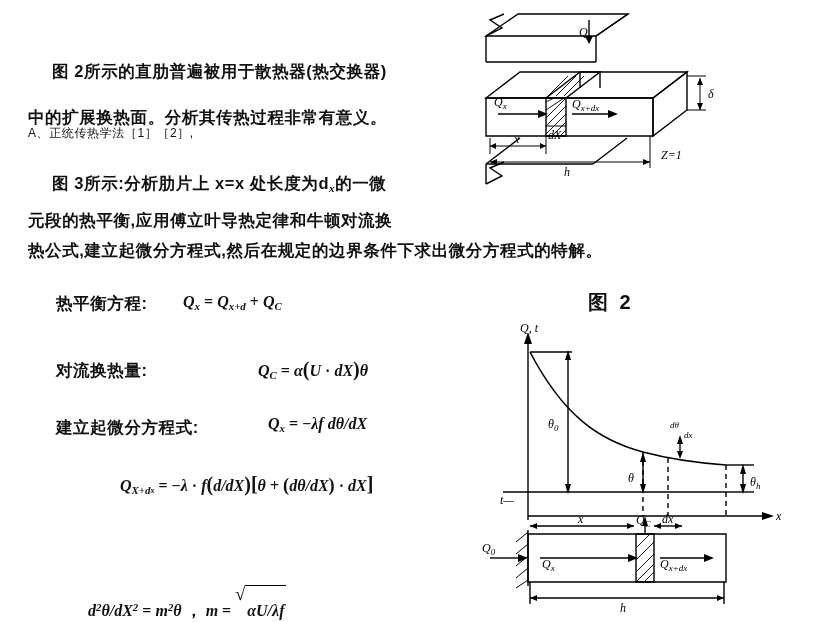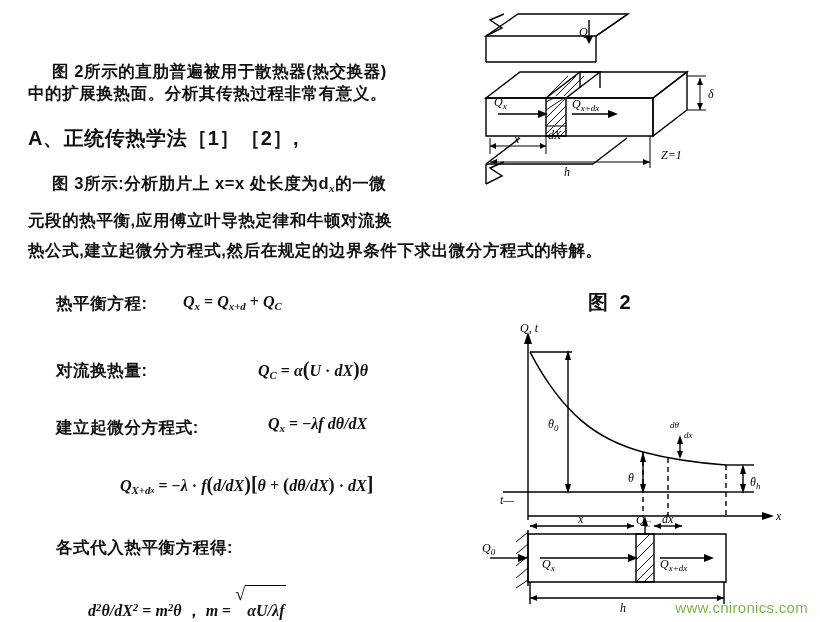--- a/index.html
+++ b/index.html
@@ -23,22 +23,22 @@
     color: #111111;
     margin-top: 25px;
   }
   .body-line {
     font-size: 16.5px;
     letter-spacing: 0.6px;
     font-weight: 600;
     font-family: "Liberation Sans", sans-serif;
   }
   .heading-line {
-    font-size: 20px;
-    font-weight: 700;
+    font-size: 12px;
+    font-weight: 400;
     letter-spacing: 0.6px;
     text-align: right;
   }
   .eq {
     font-family: "Liberation Serif", serif;
     font-style: italic;
     font-size: 16px;
     font-weight: 600;
   }
   .eq .up { font-style: normal; }
@@ -101,21 +101,21 @@
     padding: 16px 2px 0 2px;
     display: inline-block;
   }
 </style>
 </head>
 <body>
 
 <div id="page">
 
   <div class="txt body-line" style="left:52px; top:36px;">图 2所示的直肋普遍被用于散热器(热交换器)</div>
-  <div class="txt body-line" style="left:28px; top:58px;">中的扩展换热面。分析其传热过程非常有意义。</div>
+  <div class="txt body-line" style="left:28px; top:82px;">中的扩展换热面。分析其传热过程非常有意义。</div>
 
   <div class="txt heading-line" style="left:28px; top:100px;">A、正统传热学法［1］［2］,</div>
 
   <div class="txt body-line" style="left:52px; top:148px;">
     <span>图 3所示:分析肋片上 x=x 处长度为d</span><span class="eq" style="font-weight:600;"><span class="sub">x</span></span><span>的一微</span>
   </div>
   <div class="txt body-line" style="left:28px; top:215px;">热公式,建立起微分方程式,然后在规定的边界条件下求出微分方程式的特解。</div>
   <div class="txt body-line" style="left:28px; top:185px;">元段的热平衡,应用傅立叶导热定律和牛顿对流换</div>
 
   <div class="txt body-line" style="left:56px; top:268px;">热平衡方程:</div>
@@ -130,21 +130,20 @@
 
   <div class="txt body-line" style="left:56px; top:392px;">建立起微分方程式:</div>
   <div class="txt eq" style="left:268px; top:390px;">
     <span>Q</span><span class="sub">x</span> <span class="up">=</span> <span class="up">−</span><span>λf</span>&nbsp;<span>dθ/dX</span>
   </div>
 
   <div class="txt eq" style="left:120px; top:448px;">
     <span>Q</span><span class="sub">X+d</span><span class="sub" style="font-size:0.5em;">x</span> <span class="up">=</span> <span class="up">−</span><span>λ</span> <span class="up">·</span> <span>f</span><span class="up" style="font-size:1.25em;">(</span><span>d/dX</span><span class="up" style="font-size:1.25em;">)[</span><span>θ</span> <span class="up">+</span> <span class="up" style="font-size:1.15em;">(</span><span>dθ/dX</span><span class="up" style="font-size:1.15em;">)</span> <span class="up">·</span> <span>dX</span><span class="up" style="font-size:1.25em;">]</span>
   </div>
 
-  <div class="txt body-line" style="left:56px; top:512px;">各式代入热平衡方程得:</div>
 
   <div class="txt eq" style="left:88px; top:560px;">
     <span>d</span><span class="sup">2</span><span>θ/dX</span><span class="sup">2</span> <span class="up">=</span> <span>m</span><span class="sup">2</span><span>θ</span> <span class="up">，</span> <span>m</span> <span class="up">=</span> <span class="sqrt-wrap"><span class="sqrt-bar">αU/λf</span></span>
   </div>
 
   <div class="diagram" style="left:468px; top:6px;">
     <svg width="340" height="200" viewBox="0 0 340 200">
       <g stroke="#000" stroke-width="1.4" fill="none">
 
         <path d="M18,30 L50,8 L160,8 L128,30 Z"></path>
@@ -328,15 +327,14 @@
       <text class="lbl" x="110" y="203">x</text>
       <text class="lbl" x="168" y="204">Q<tspan class="lbl-sm" dy="3">C</tspan></text>
       <text class="lbl" x="194" y="203">dx</text>
       <text class="lbl" x="14" y="232">Q<tspan class="lbl-sm" dy="3">0</tspan></text>
       <text class="lbl" x="74" y="248">Q<tspan class="lbl-sm" dy="3">x</tspan></text>
       <text class="lbl" x="192" y="248">Q<tspan class="lbl-sm" dy="3">x+dx</tspan></text>
       <text class="lbl" x="152" y="292">h</text>
     </svg>
   </div>
 
-  <div class="watermark">www.cnironics.com</div>
 
 </div>
 
 </body></html>

